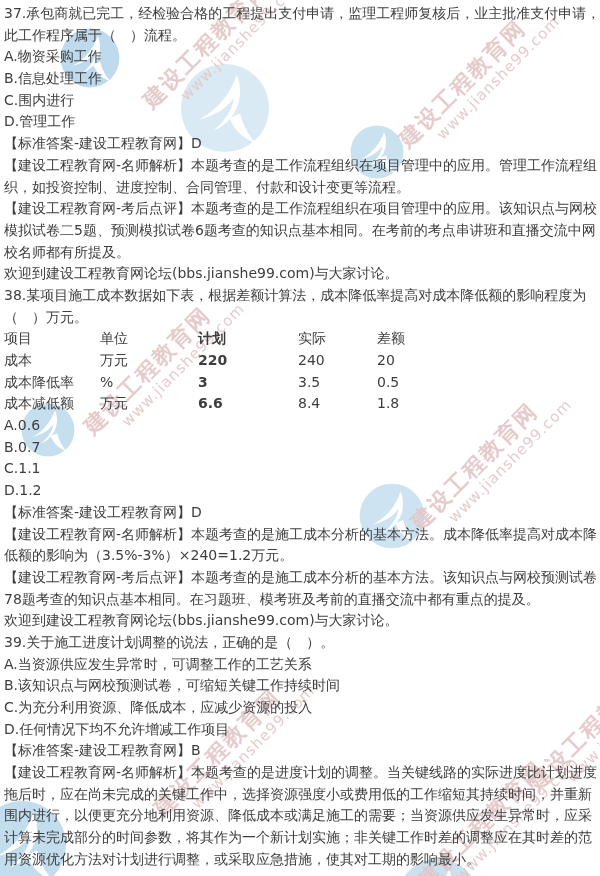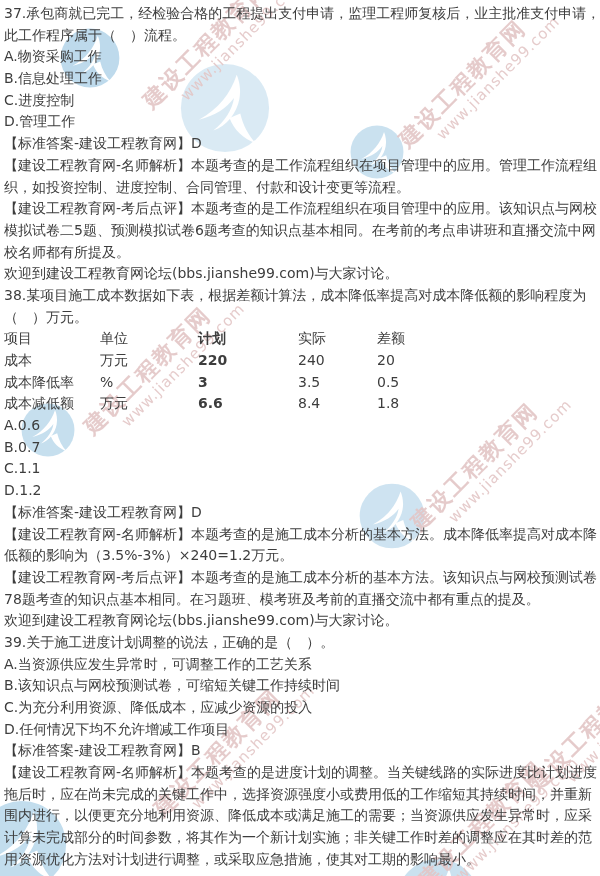--- a/index.html
+++ b/index.html
@@ -101,21 +101,21 @@
       <div class="wm-brand">建设工程教育网</div>
       <div class="wm-url">www.jianshe99.com</div>
     </div>
   </div>
 
   <div class="doc">
     <div class="ln">37.承包商就已完工，经检验合格的工程提出支付申请，监理工程师复核后，业主批准支付申请，</div>
     <div class="ln">此工作程序属于（　）流程。</div>
     <div class="ln">A.物资采购工作</div>
     <div class="ln">B.信息处理工作</div>
-    <div class="ln">C.进度控制</div>
+    <div class="ln">C.围内进行</div>
     <div class="ln">D.管理工作</div>
     <div class="ln">【标准答案-建设工程教育网】D</div>
     <div class="ln">【建设工程教育网-名师解析】本题考查的是工作流程组织在项目管理中的应用。管理工作流程组</div>
     <div class="ln">织，如投资控制、进度控制、合同管理、付款和设计变更等流程。</div>
     <div class="ln">【建设工程教育网-考后点评】本题考查的是工作流程组织在项目管理中的应用。该知识点与网校</div>
     <div class="ln">模拟试卷二5题、预测模拟试卷6题考查的知识点基本相同。在考前的考点串讲班和直播交流中网</div>
     <div class="ln">校名师都有所提及。</div>
     <div class="ln">欢迎到建设工程教育网论坛(bbs.jianshe99.com)与大家讨论。</div>
 
     <div class="ln">38.某项目施工成本数据如下表，根据差额计算法，成本降低率提高对成本降低额的影响程度为</div>

